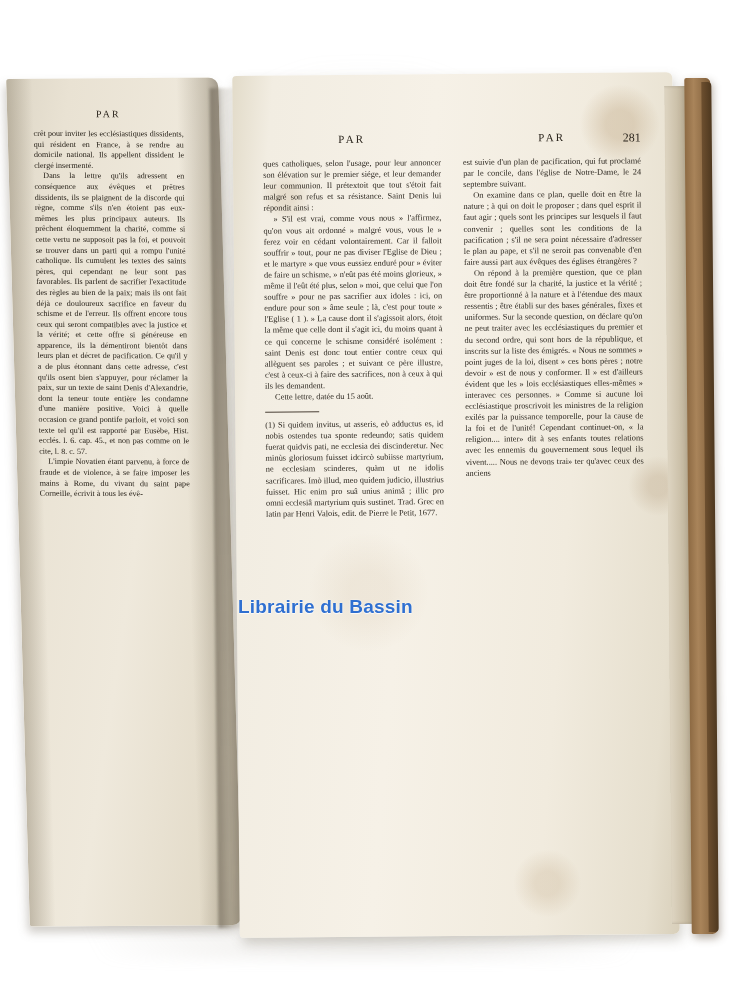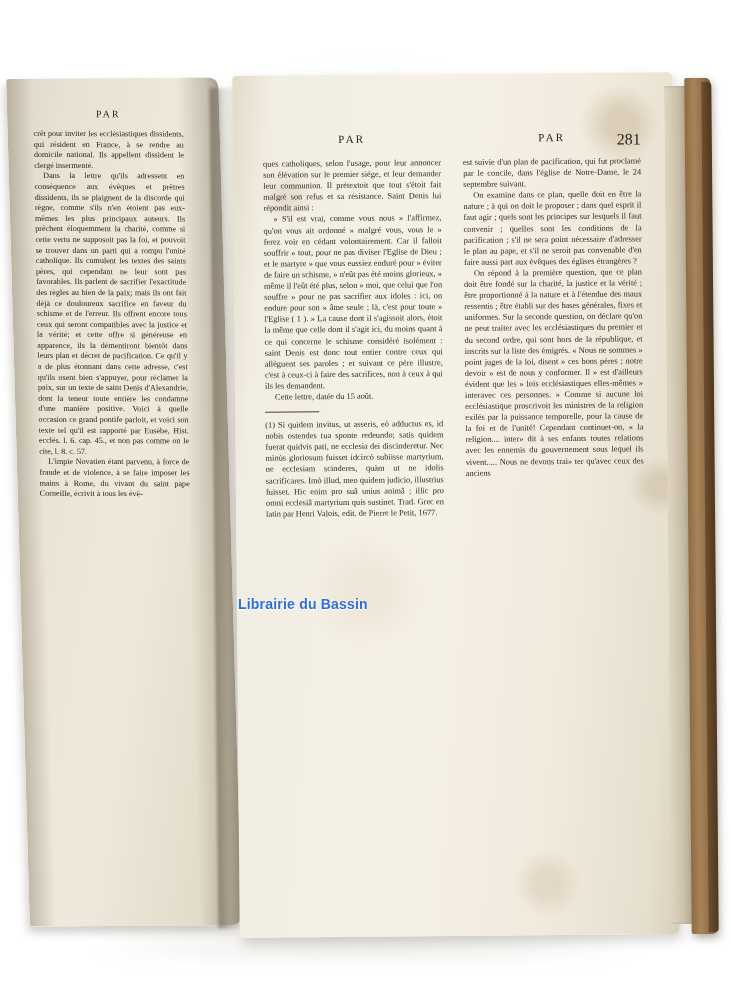--- a/index.html
+++ b/index.html
@@ -176,21 +176,21 @@
     color: #2a241c;
     text-align: center;
     margin-bottom: 13px;
     position: relative;
   }
   .col-head .folio-right {
     position: absolute;
     right: 0;
     top: 0;
     letter-spacing: 0;
-    font-size: 16px;
+    font-size: 12px;
   }
 
   
   .verso-head {
     font-size: 10px;
     letter-spacing: 2px;
     color: #2a241c;
     text-align: center;
     margin-bottom: 10px;
   }
@@ -210,21 +210,21 @@
     background: linear-gradient(to right, rgba(150,140,120,0.5), rgba(150,140,120,0));
     pointer-events: none;
   }
 
   
   .watermark {
     position: absolute;
     left: 238px;
     top: 596px;
     font-family: "Liberation Sans", sans-serif;
-    font-size: 14px;
+    font-size: 19px;
     font-weight: 700;
     color: #2f6fd0;
     text-shadow: 0 0 2px rgba(255,255,255,0.9), 0 1px 1px rgba(255,255,255,0.8);
     letter-spacing: 0.2px;
     white-space: nowrap;
   }
 </style>
 </head>
 <body>
 

